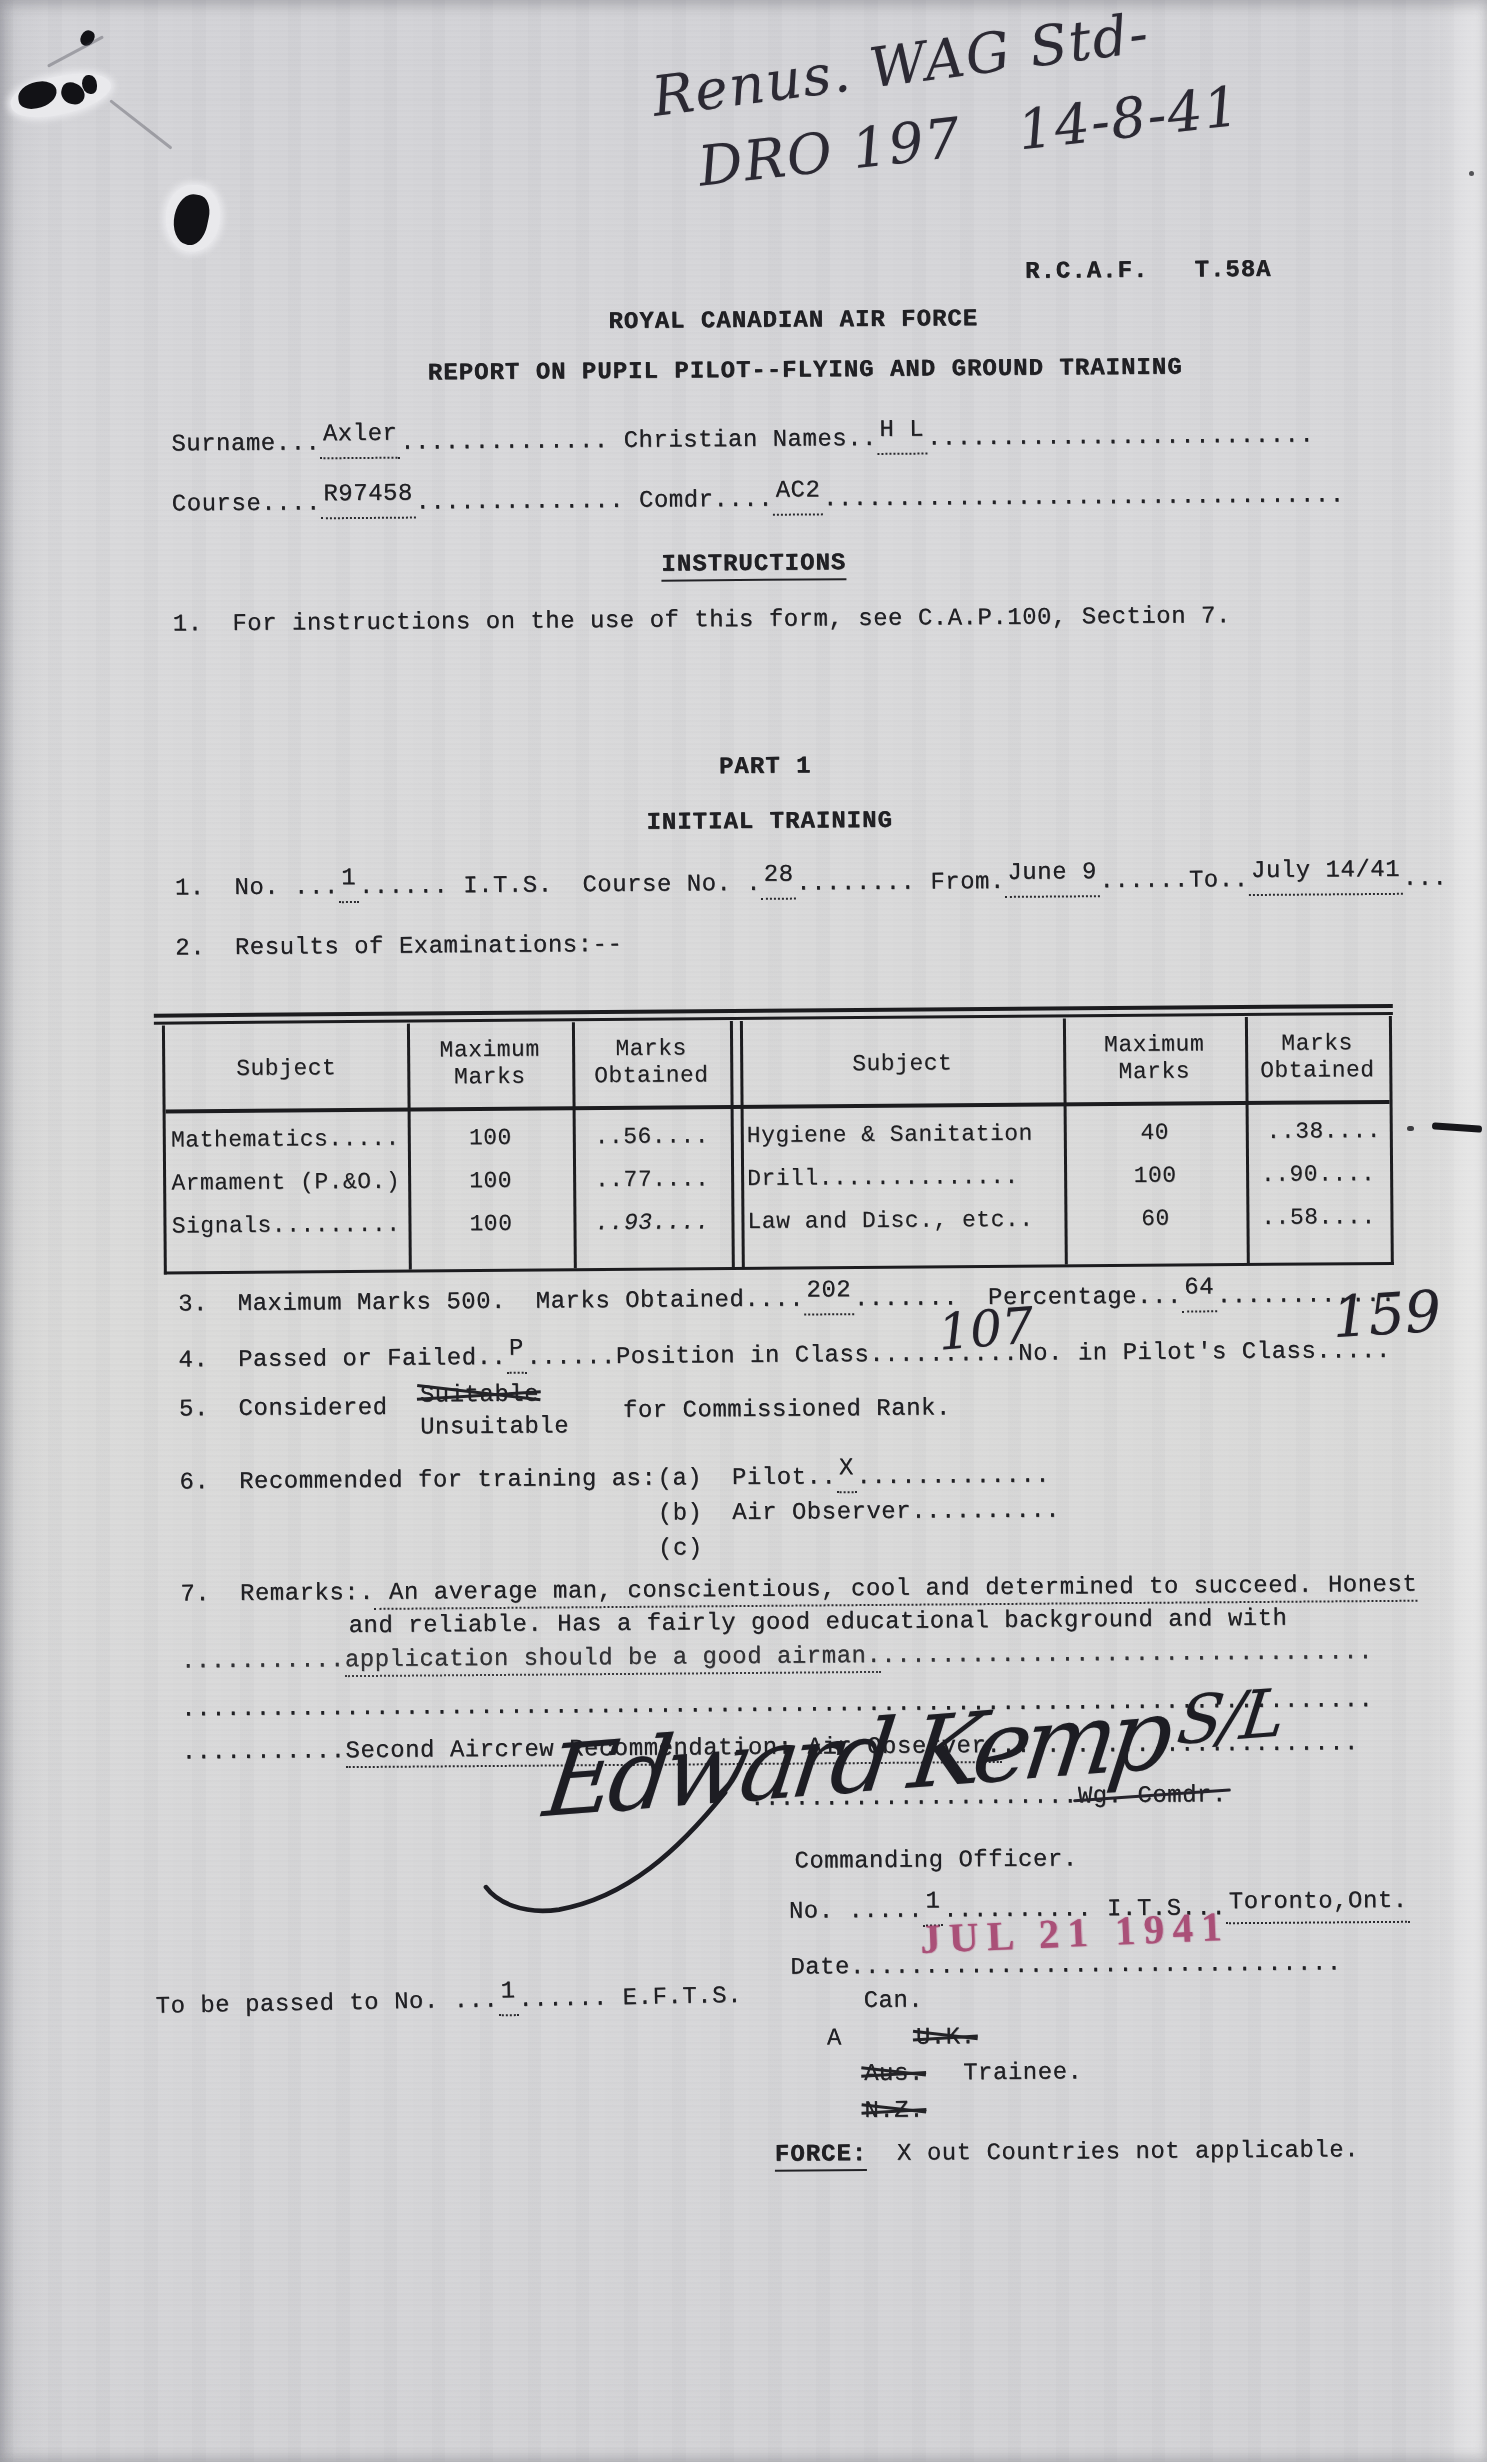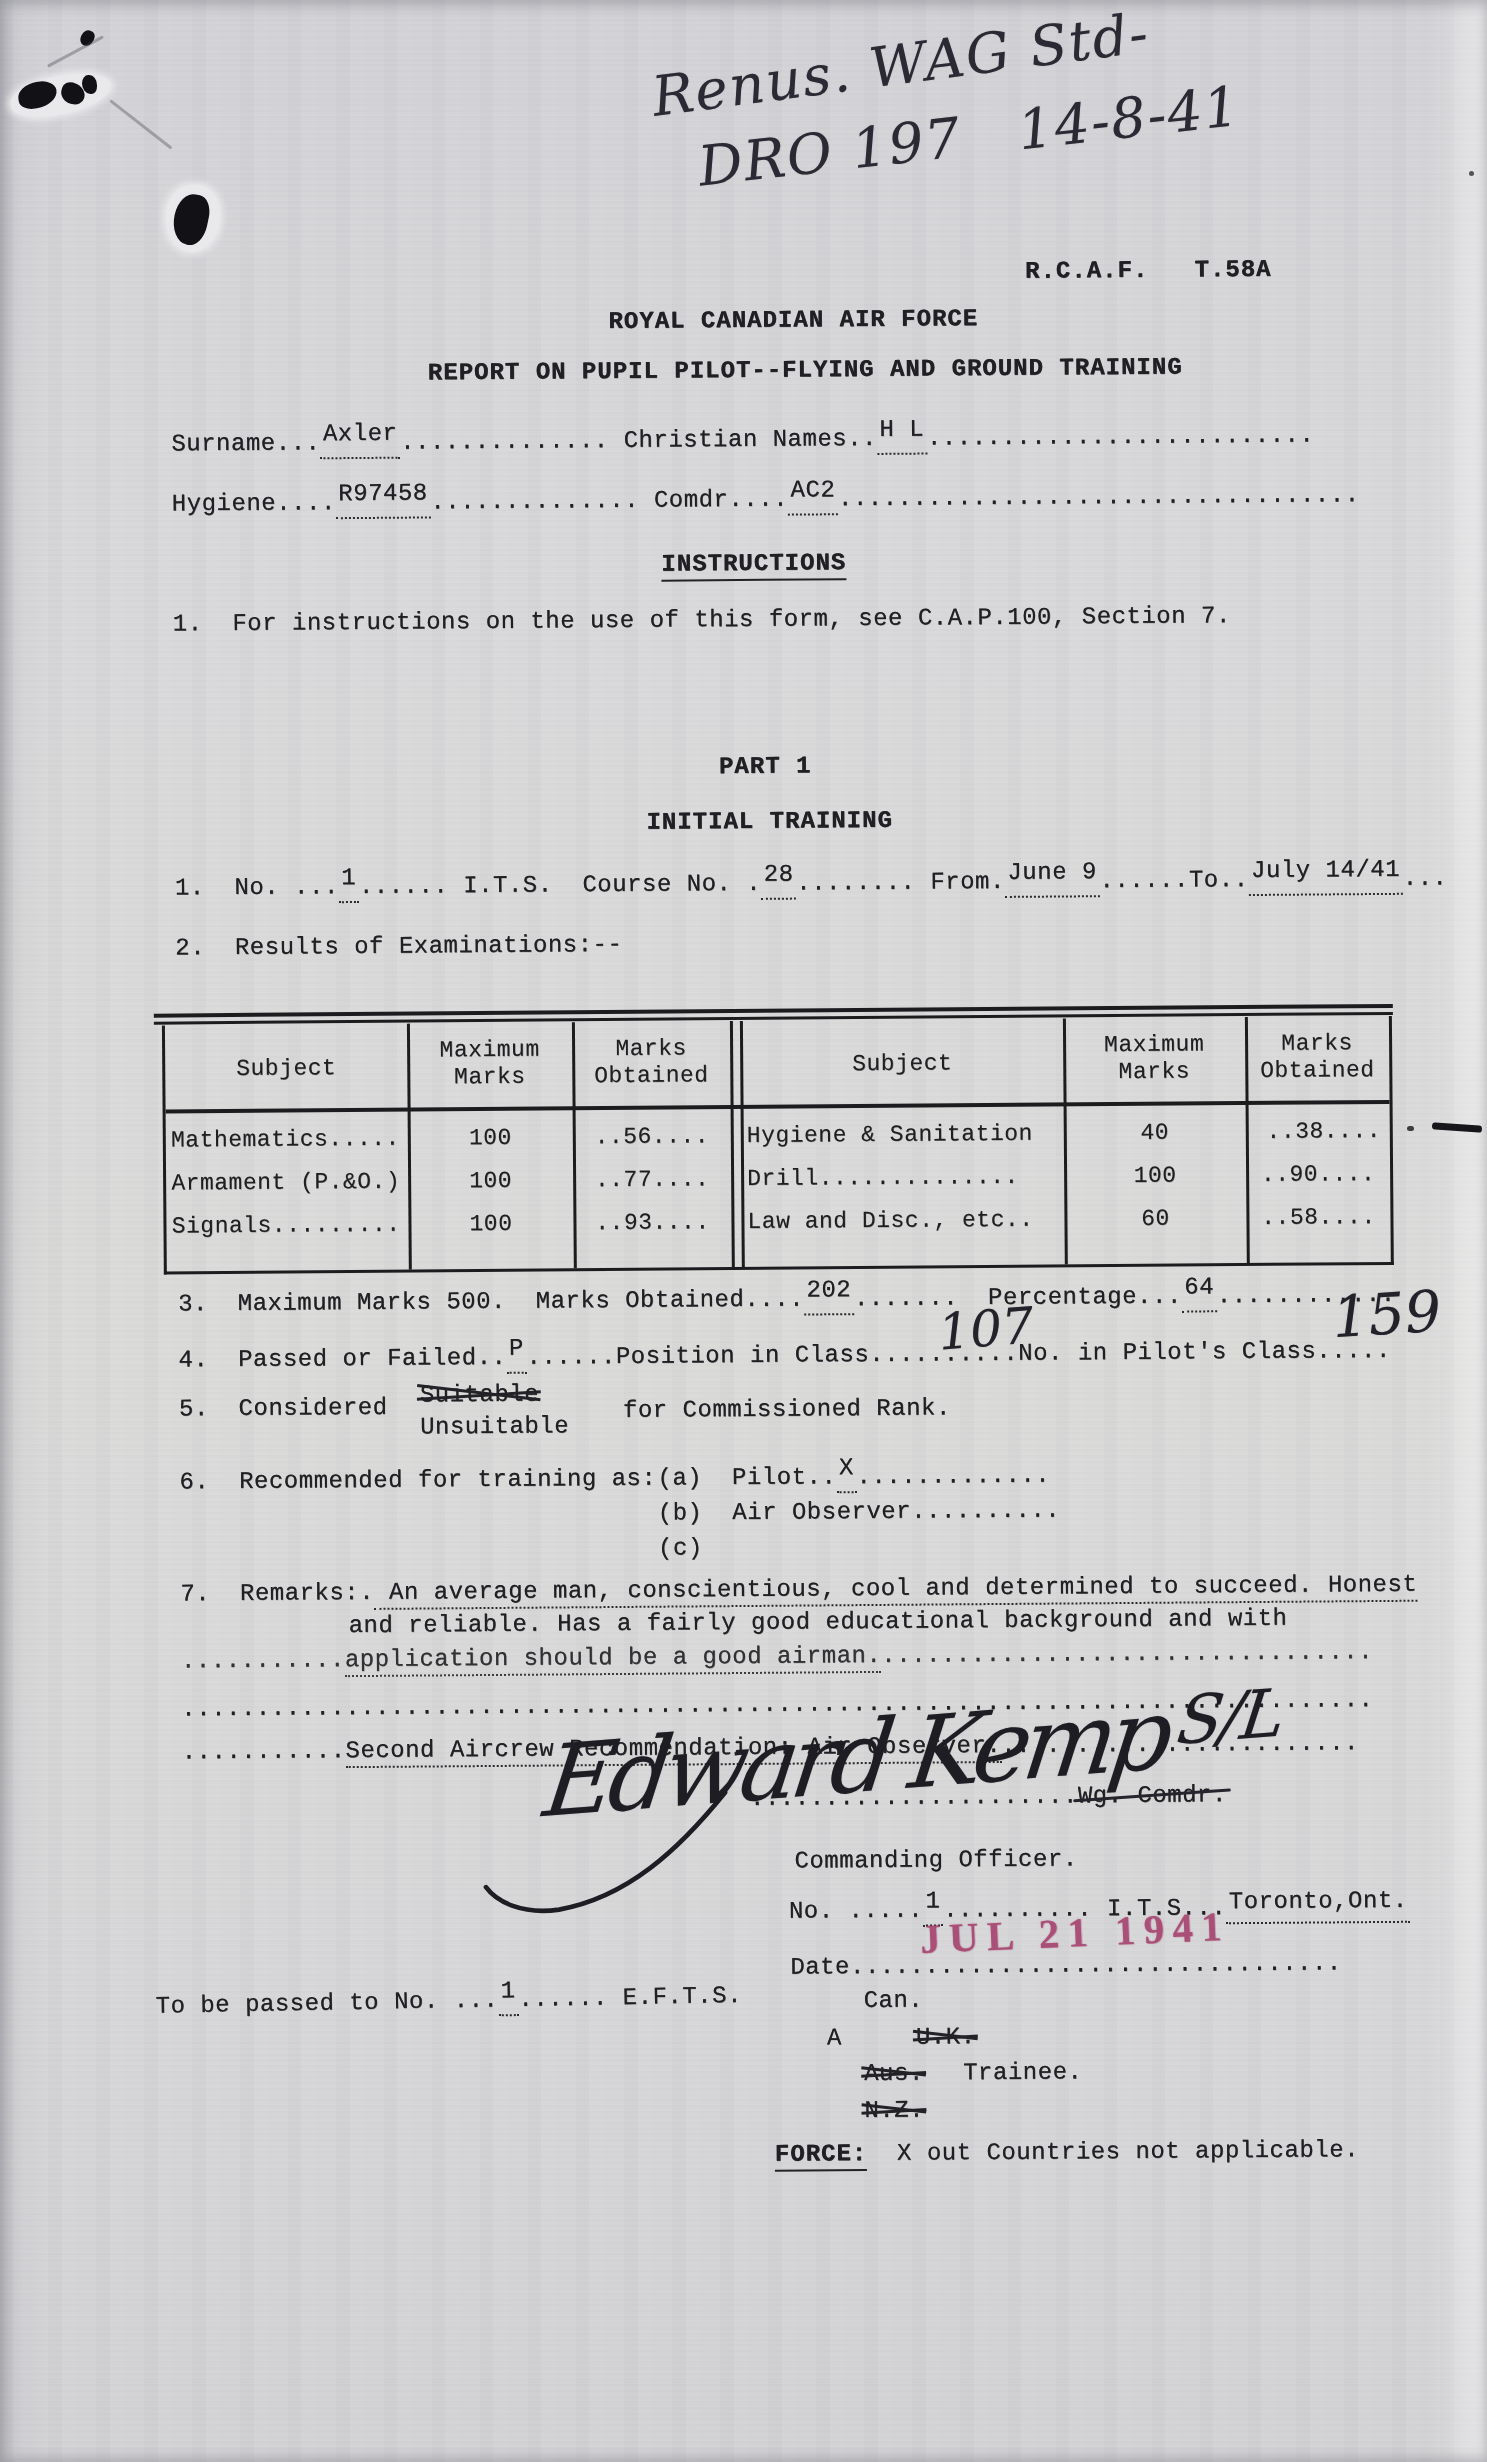--- a/index.html
+++ b/index.html
@@ -74,21 +74,21 @@
 
     <div class="hand ann" style="left:658px;top:34px;transform:rotate(-7deg);">Renus. WAG Std-</div>
     <div class="hand ann" style="left:704px;top:106px;transform:rotate(-6deg);">DRO 197   14-8-41</div>
 
     <div class="t hb" style="left:1031px;top:261px;">R.C.A.F.   T.58A</div>
     <div class="t hb" style="left:614px;top:308px;">ROYAL CANADIAN AIR FORCE</div>
     <div class="t hb" style="left:433px;top:358px;">REPORT ON PUPIL PILOT--FLYING AND GROUND TRAINING</div>
 
     <div class="t" style="left:176px;top:427px;"><span>Surname</span><span>...</span><span class="leader"><span class="val">Axler</span></span><span>..............</span><span> Christian Names</span><span>..</span><span class="leader"><span class="val">H L</span></span><span>..........................</span></div>
 
-    <div class="t" style="left:176px;top:487px;"><span>Hygiene</span><span>....</span><span class="leader"><span class="val">R97458</span></span><span>..............</span><span> Comdr</span><span>....</span><span class="leader"><span class="val">AC2</span></span><span>...................................</span></div>
+    <div class="t" style="left:176px;top:487px;"><span>Course</span><span>....</span><span class="leader"><span class="val">R97458</span></span><span>..............</span><span> Comdr</span><span>....</span><span class="leader"><span class="val">AC2</span></span><span>...................................</span></div>
 
     <div class="t hb" style="left:665px;top:551px;"><span class="ul">INSTRUCTIONS</span></div>
     <div class="t" style="left:176px;top:607px;">1.  For instructions on the use of this form, see C.A.P.100, Section 7.</div>
 
     <div class="t hb" style="left:721px;top:754px;">PART 1</div>
     <div class="t hb" style="left:648px;top:809px;">INITIAL TRAINING</div>
 
     <div class="t" style="left:176px;top:871px;"><span>1.  No. </span><span>...</span><span class="leader"><span class="val">1</span></span><span>......</span><span> I.T.S.  Course No. </span><span>.</span><span class="leader"><span class="val">28</span></span><span>........</span><span> From</span><span>.</span><span class="leader"><span class="val">June 9</span></span><span>......</span><span>To</span><span>..</span><span class="leader"><span class="val">July 14/41</span></span><span>...</span></div>
 
     <div class="t" style="left:176px;top:931px;">2.  Results of Examinations:--</div>
@@ -118,21 +118,21 @@
 
       <div class="cell" style="left:5.2px;top:146px;">Armament (P.&amp;O.)</div>
       <div class="cell cc" style="left:242px;top:146px;width:165px;">100</div>
       <div class="cell cc" style="left:407px;top:146px;width:158px;">..77....</div>
       <div class="cell" style="left:581px;top:146px;">Drill..............</div>
       <div class="cell cc" style="left:898px;top:146px;width:182px;">100</div>
       <div class="cell cc" style="left:1080px;top:146px;width:144px;">..90....</div>
 
       <div class="cell" style="left:5.2px;top:189px;">Signals.........</div>
       <div class="cell cc" style="left:242px;top:189px;width:165px;">100</div>
-      <div class="cell cc" style="left:407px;top:189px;width:158px;">..93....</div>
+      <div class="cell cc" style="left:407px;top:189px;width:158px;font-style:italic;">..93....</div>
       <div class="cell" style="left:581px;top:189px;">Law and Disc., etc..</div>
       <div class="cell cc" style="left:898px;top:189px;width:182px;">60</div>
       <div class="cell cc" style="left:1080px;top:189px;width:144px;">..58....</div>
     </div>
 
     <div class="t" style="left:176px;top:1287px;"><span>3.  Maximum Marks 500.  Marks Obtained</span><span>....</span><span class="leader"><span class="val">202</span></span><span>.......</span><span>  Percentage</span><span>...</span><span class="leader"><span class="val">64</span></span><span>............</span></div>
 
     <div class="t" style="left:176px;top:1343px;"><span>4.  Passed or Failed</span><span>..</span><span class="leader"><span class="val">P</span></span><span>......</span><span>Position in Class</span><span>..........</span><span>No. in Pilot's Class</span><span>.....</span></div>
     <div class="hand hwnum" style="left:936px;top:1302px;transform:rotate(-4deg);">107</div>
     <div class="hand hwnum" style="left:1330px;top:1286px;font-size:57px;transform:rotate(-3deg);">159</div>

